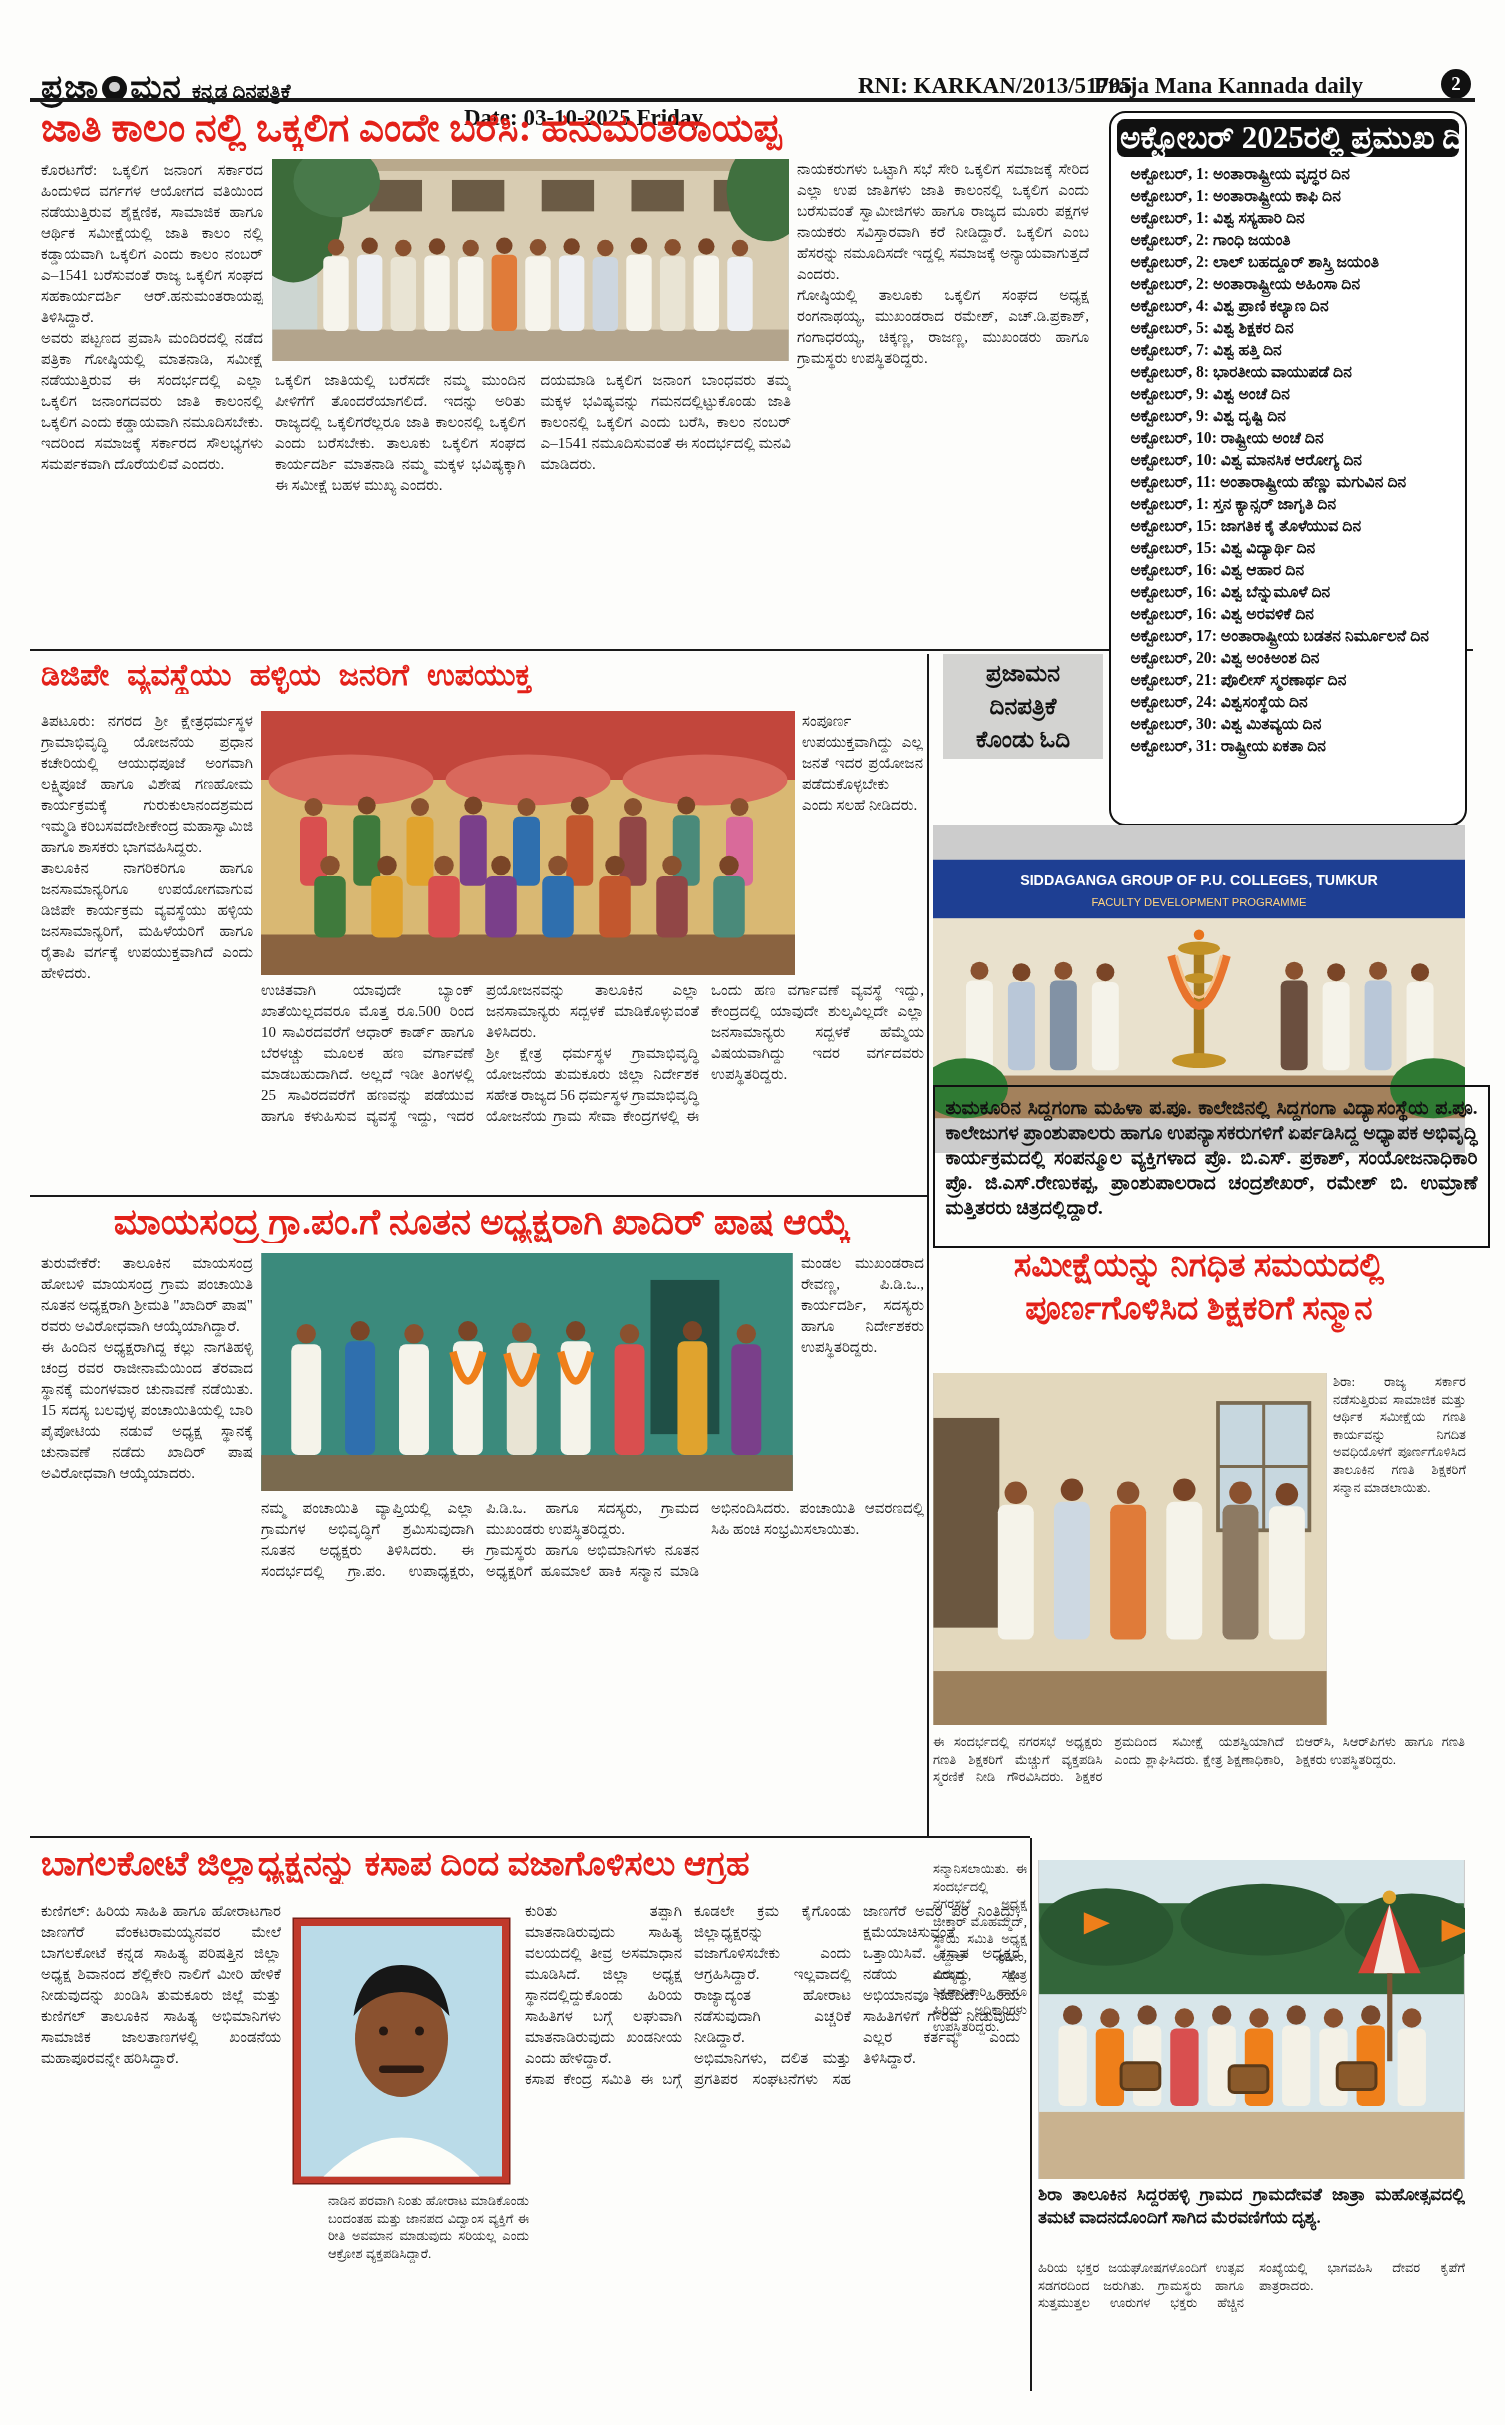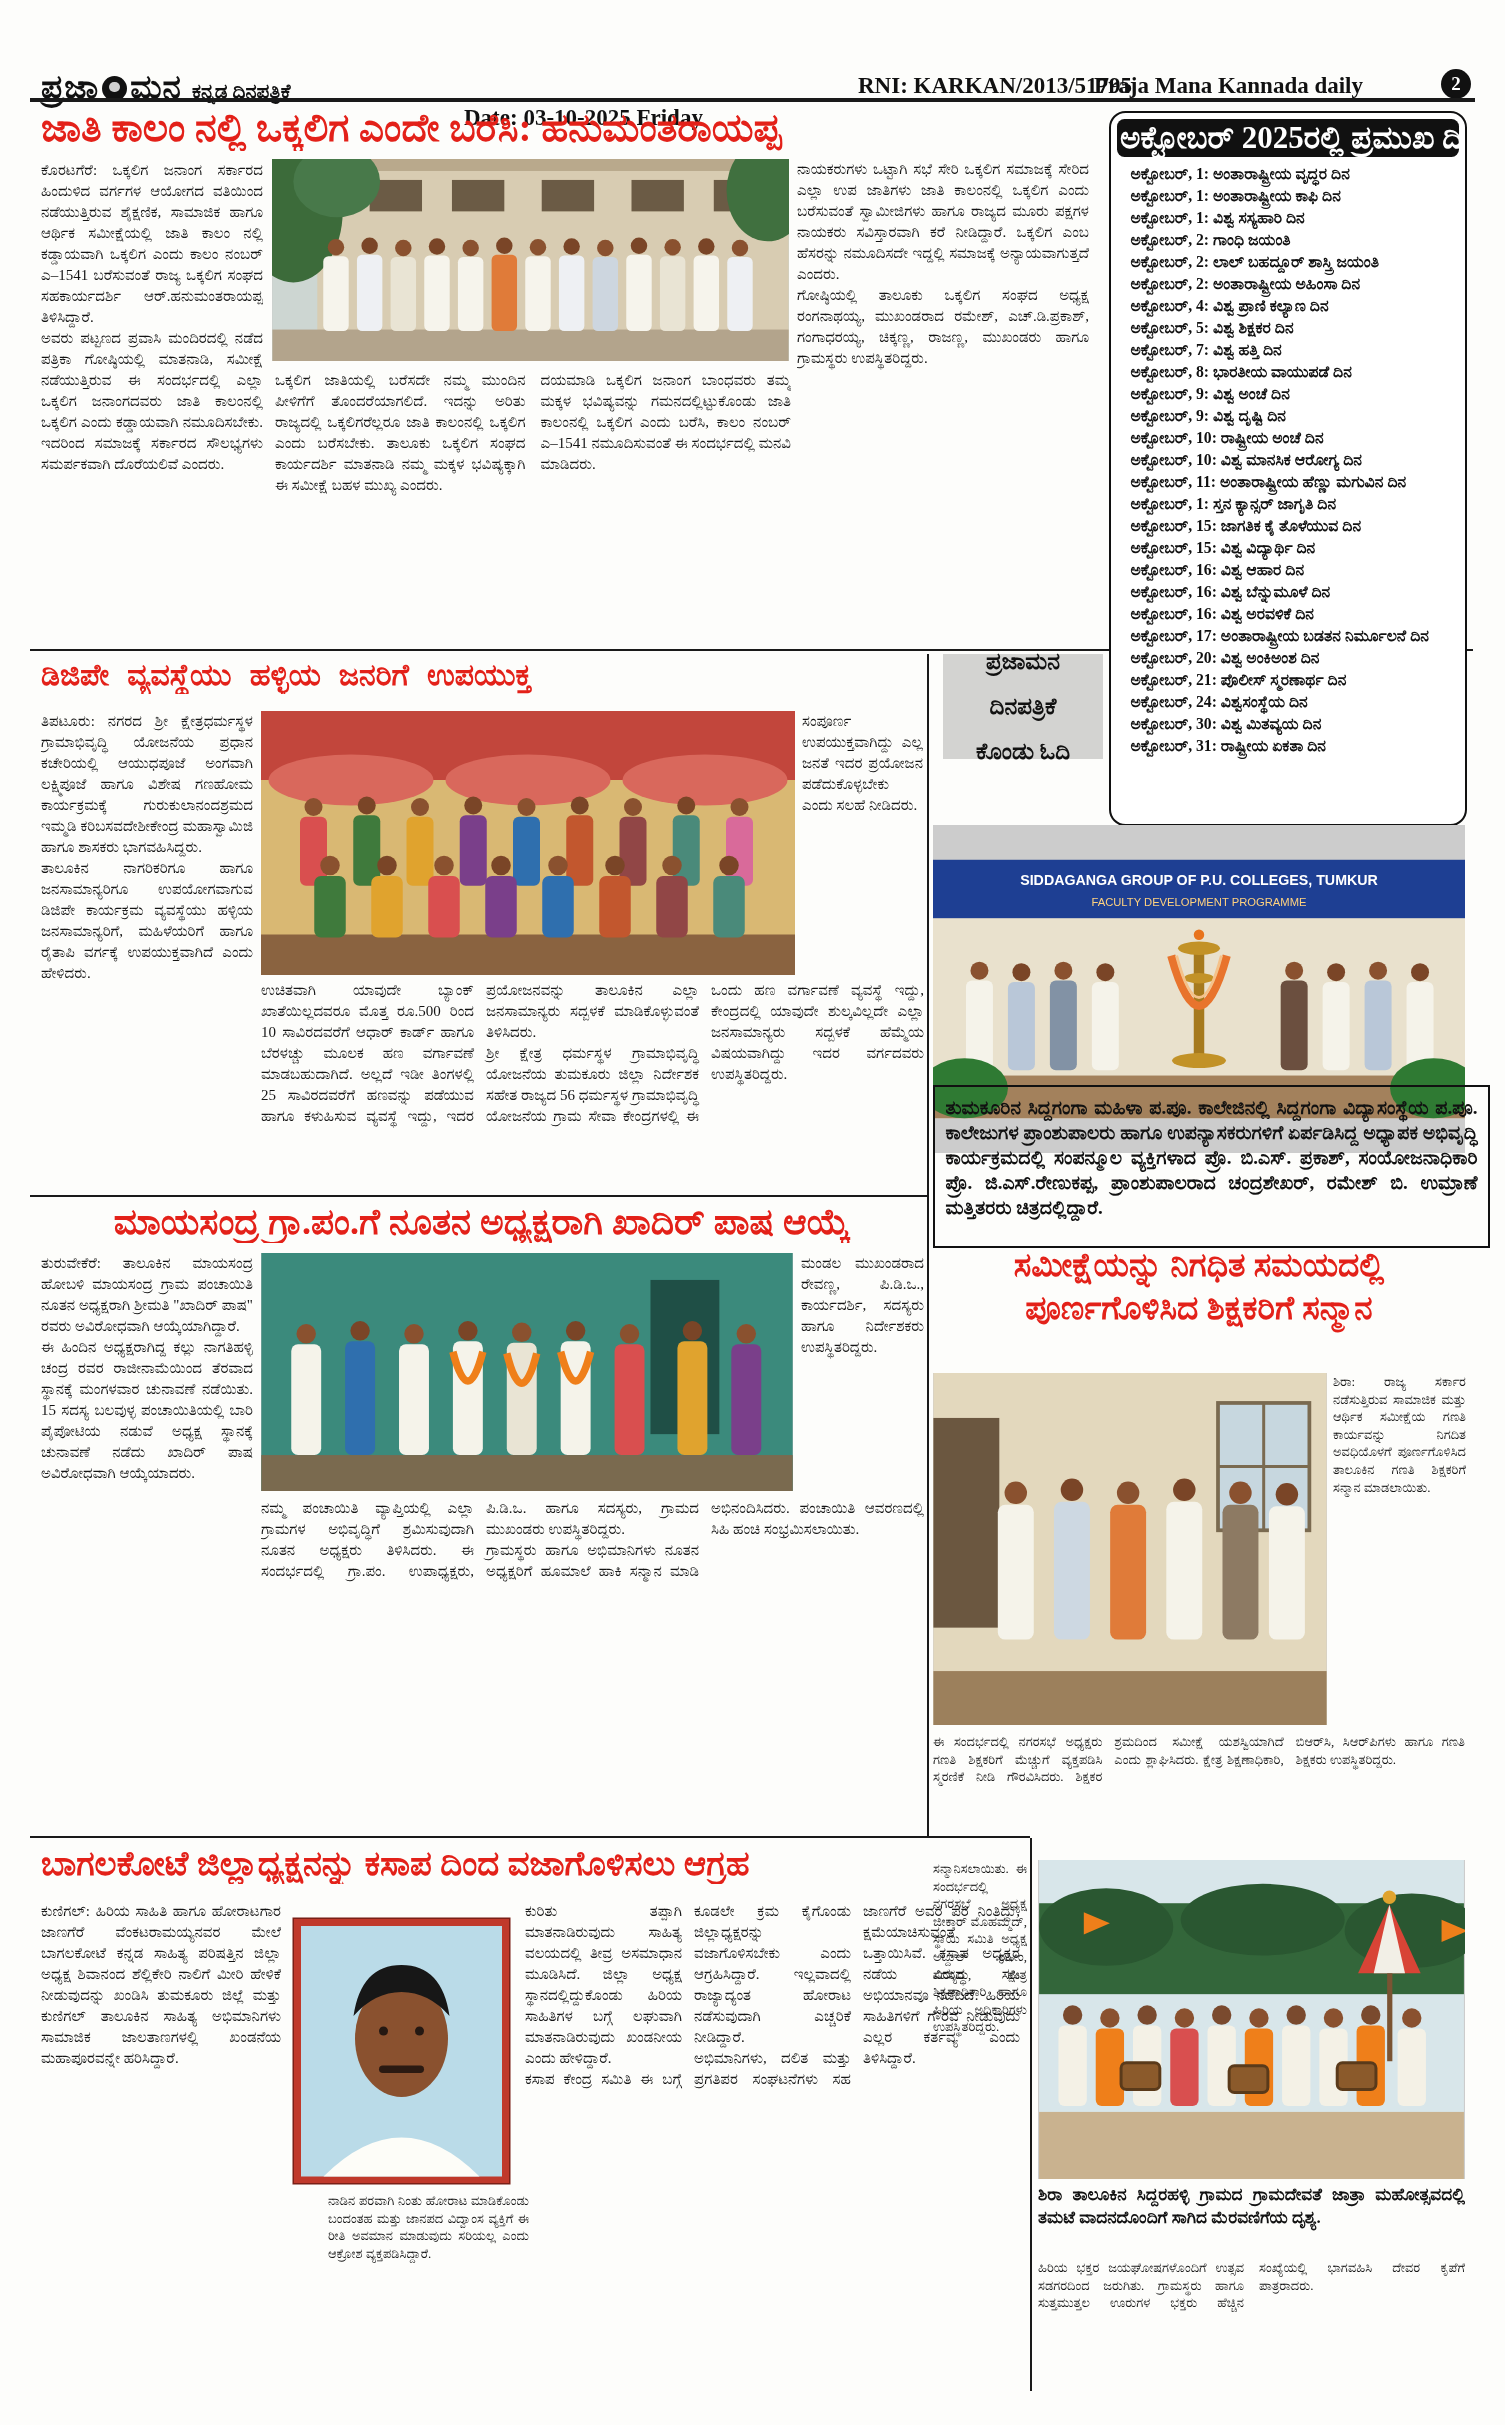--- a/index.html
+++ b/index.html
@@ -21,21 +21,21 @@
   .body-text{font-size:15px;line-height:21px;text-align:justify;white-space:pre-line;color:#141414;overflow:hidden;}
   .body-sm{font-size:13px;line-height:17.6px;}
   .cols2{column-count:2;column-gap:15px;}
   .cols3{column-count:3;column-gap:12px;}
   .sidebar-box{border:2.2px solid #111;border-radius:16.5px;background:#fff;}
   .sidebar-title{background:#111;color:#fff;font-weight:bold;font-size:31px;text-align:center;
                  border-radius:7.5px;margin:6px;padding:1px 3px;white-space:nowrap;overflow:hidden;}
   .sidebar-list{list-style:none;margin:4.5px 0 0 0;padding:0 10.5px 0 19.5px;}
   .sidebar-list li{font-size:15.7px;line-height:22px;font-weight:600;color:#111;}
   .promo{background:#d3d3d1;color:#111;font-weight:bold;font-size:23px;line-height:33px;
-         text-align:center;display:flex;flex-direction:column;justify-content:center;gap:12px;}
+         text-align:center;display:flex;flex-direction:column;justify-content:center;}
   .caption-box{border:2.2px solid #111;padding:7.5px 10.5px;font-weight:bold;font-size:19px;
                line-height:25px;text-align:justify;color:#111;overflow:hidden;}
   .caption-plain{font-weight:bold;font-size:17px;line-height:22.5px;text-align:justify;color:#111;overflow:hidden;}
   .photo{overflow:hidden;background:#ccc;}
   .photo svg{display:block;width:100%;height:100%;}
   .portrait-frame{border:7.5px solid #c0392b;box-shadow:inset 0 0 0 3.7px #e8a33a, 0 0 0 1.5px #7a1f16;
                   background:#badbe8;}
 </style>
 </head>
 <body>

